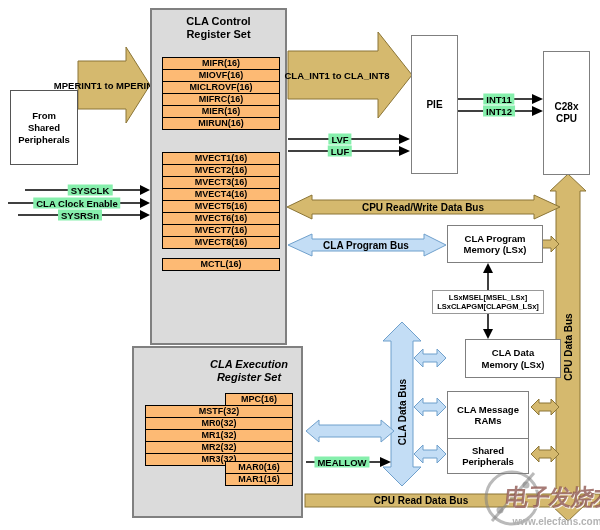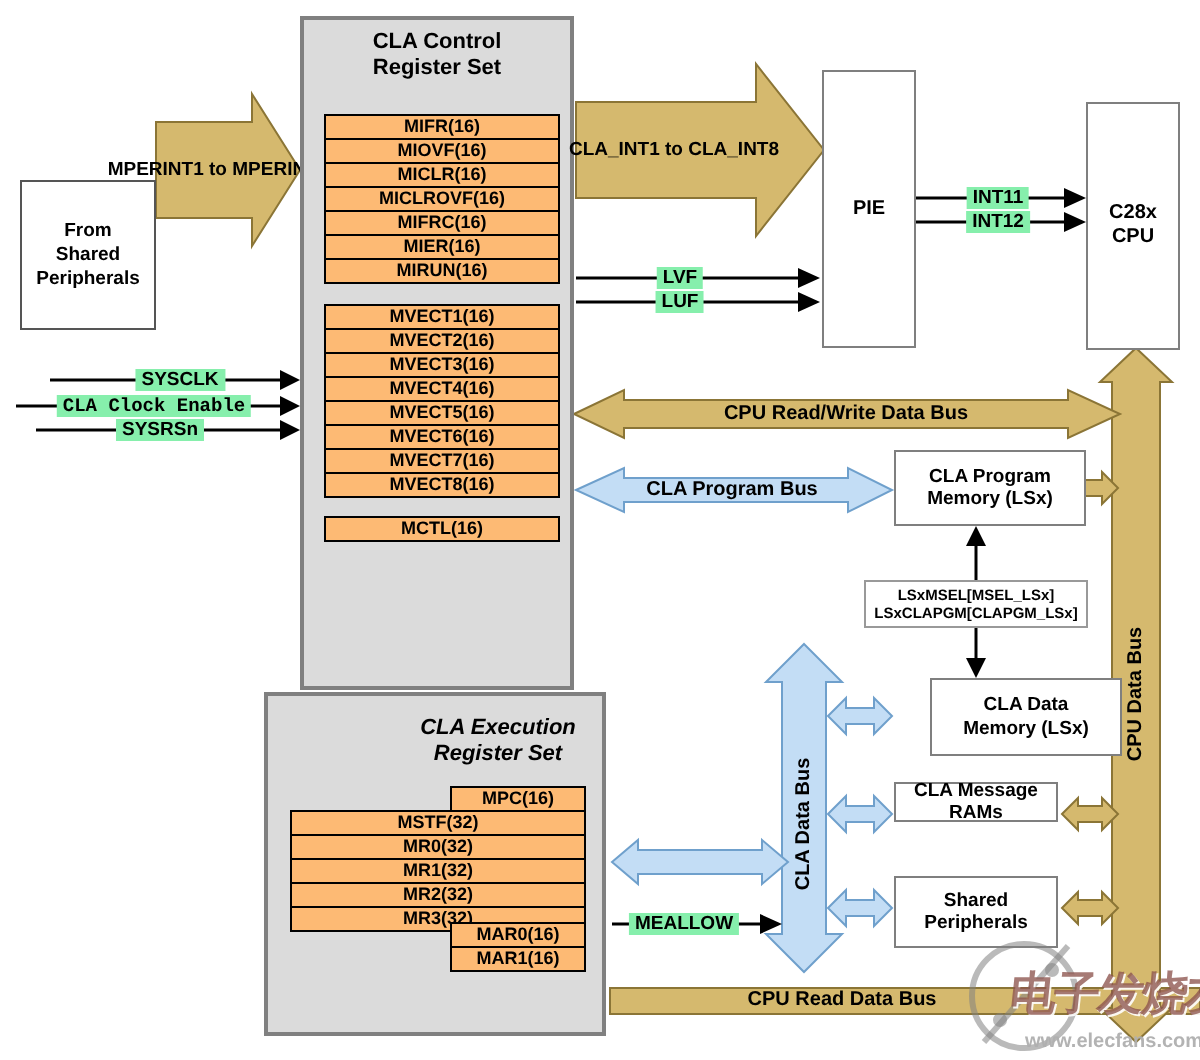--- a/index.html
+++ b/index.html
@@ -89,21 +89,20 @@
 to
 MPERINT8</div>
 
   <div class="abs graybox" style="left:150px;top:8px;width:137px;height:337px;"></div>
   <div class="boxtitle pre" style="left:150px;width:137px;top:15px;">CLA Control
 Register Set</div>
 
   <div class="reg-group" style="left:162px;top:57px;width:118px;">
     <div class="reg-row">MIFR(16)</div>
     <div class="reg-row">MIOVF(16)</div>
-    <div class="reg-row">MICLR(16)</div>
     <div class="reg-row">MICLROVF(16)</div>
     <div class="reg-row">MIFRC(16)</div>
     <div class="reg-row">MIER(16)</div>
     <div class="reg-row">MIRUN(16)</div>
   </div>
 
   <div class="reg-group" style="left:162px;top:152px;width:118px;">
     <div class="reg-row">MVECT1(16)</div>
     <div class="reg-row">MVECT2(16)</div>
     <div class="reg-row">MVECT3(16)</div>
@@ -112,21 +111,21 @@
     <div class="reg-row">MVECT6(16)</div>
     <div class="reg-row">MVECT7(16)</div>
     <div class="reg-row">MVECT8(16)</div>
   </div>
 
   <div class="reg-group" style="left:162px;top:258px;width:118px;">
     <div class="reg-row">MCTL(16)</div>
   </div>
 
   <div class="lbl bg f95" style="left:90px;top:190px;">SYSCLK</div>
-  <div class="lbl bg f95" style="left:77px;top:203px;font-family:Liberation Mono, monospace;">CLA Clock Enable</div>
+  <div class="lbl bg f95" style="left:77px;top:203px;">CLA Clock Enable</div>
   <div class="lbl bg f95" style="left:80px;top:215px;">SYSRSn</div>
 
   <div class="lbl pre f95" style="left:337px;top:75px;line-height:11px;text-align:center;">CLA_INT1
 to
 CLA_INT8</div>
 
   <div class="abs whitebox f10" style="left:411px;top:35px;width:47px;height:139px;">PIE</div>
   <div class="abs whitebox pre f10" style="left:543px;top:51px;width:47px;height:124px;line-height:12px;text-align:center;">C28x
 CPU</div>
 
@@ -140,21 +139,21 @@
   <div class="lbl f10" style="left:421px;top:500px;">CPU Read Data Bus</div>
   <div class="vlbl f10" style="left:568px;top:347px;">CPU Data Bus</div>
   <div class="vlbl f10" style="left:402px;top:412px;">CLA Data Bus</div>
 
   <div class="abs whitebox pre memlbl" style="left:447px;top:225px;width:96px;height:38px;">CLA Program
 Memory (LSx)</div>
   <div class="abs whitebox pre" style="left:432px;top:290px;width:112px;height:24px;font-size:7.5px;line-height:9px;border-color:#999;">LSxMSEL[MSEL_LSx]
 LSxCLAPGM[CLAPGM_LSx]</div>
   <div class="abs whitebox pre memlbl" style="left:465px;top:339px;width:96px;height:39px;">CLA Data
 Memory (LSx)</div>
-  <div class="abs whitebox pre memlbl" style="left:447px;top:391px;width:82px;height:20px;">CLA Message
+  <div class="abs whitebox pre memlbl" style="left:447px;top:391px;width:82px;height:48px;">CLA Message
 RAMs</div>
   <div class="abs whitebox pre memlbl" style="left:447px;top:438px;width:82px;height:36px;">Shared
 Peripherals</div>
 
   <div class="abs graybox" style="left:132px;top:346px;width:171px;height:172px;"></div>
   <div class="boxtitle pre" style="left:148px;width:202px;top:358px;font-style:italic;">CLA Execution
 Register Set</div>
 
   <div class="reg-group" style="left:225px;top:393px;width:68px;">
     <div class="reg-row">MPC(16)</div>

